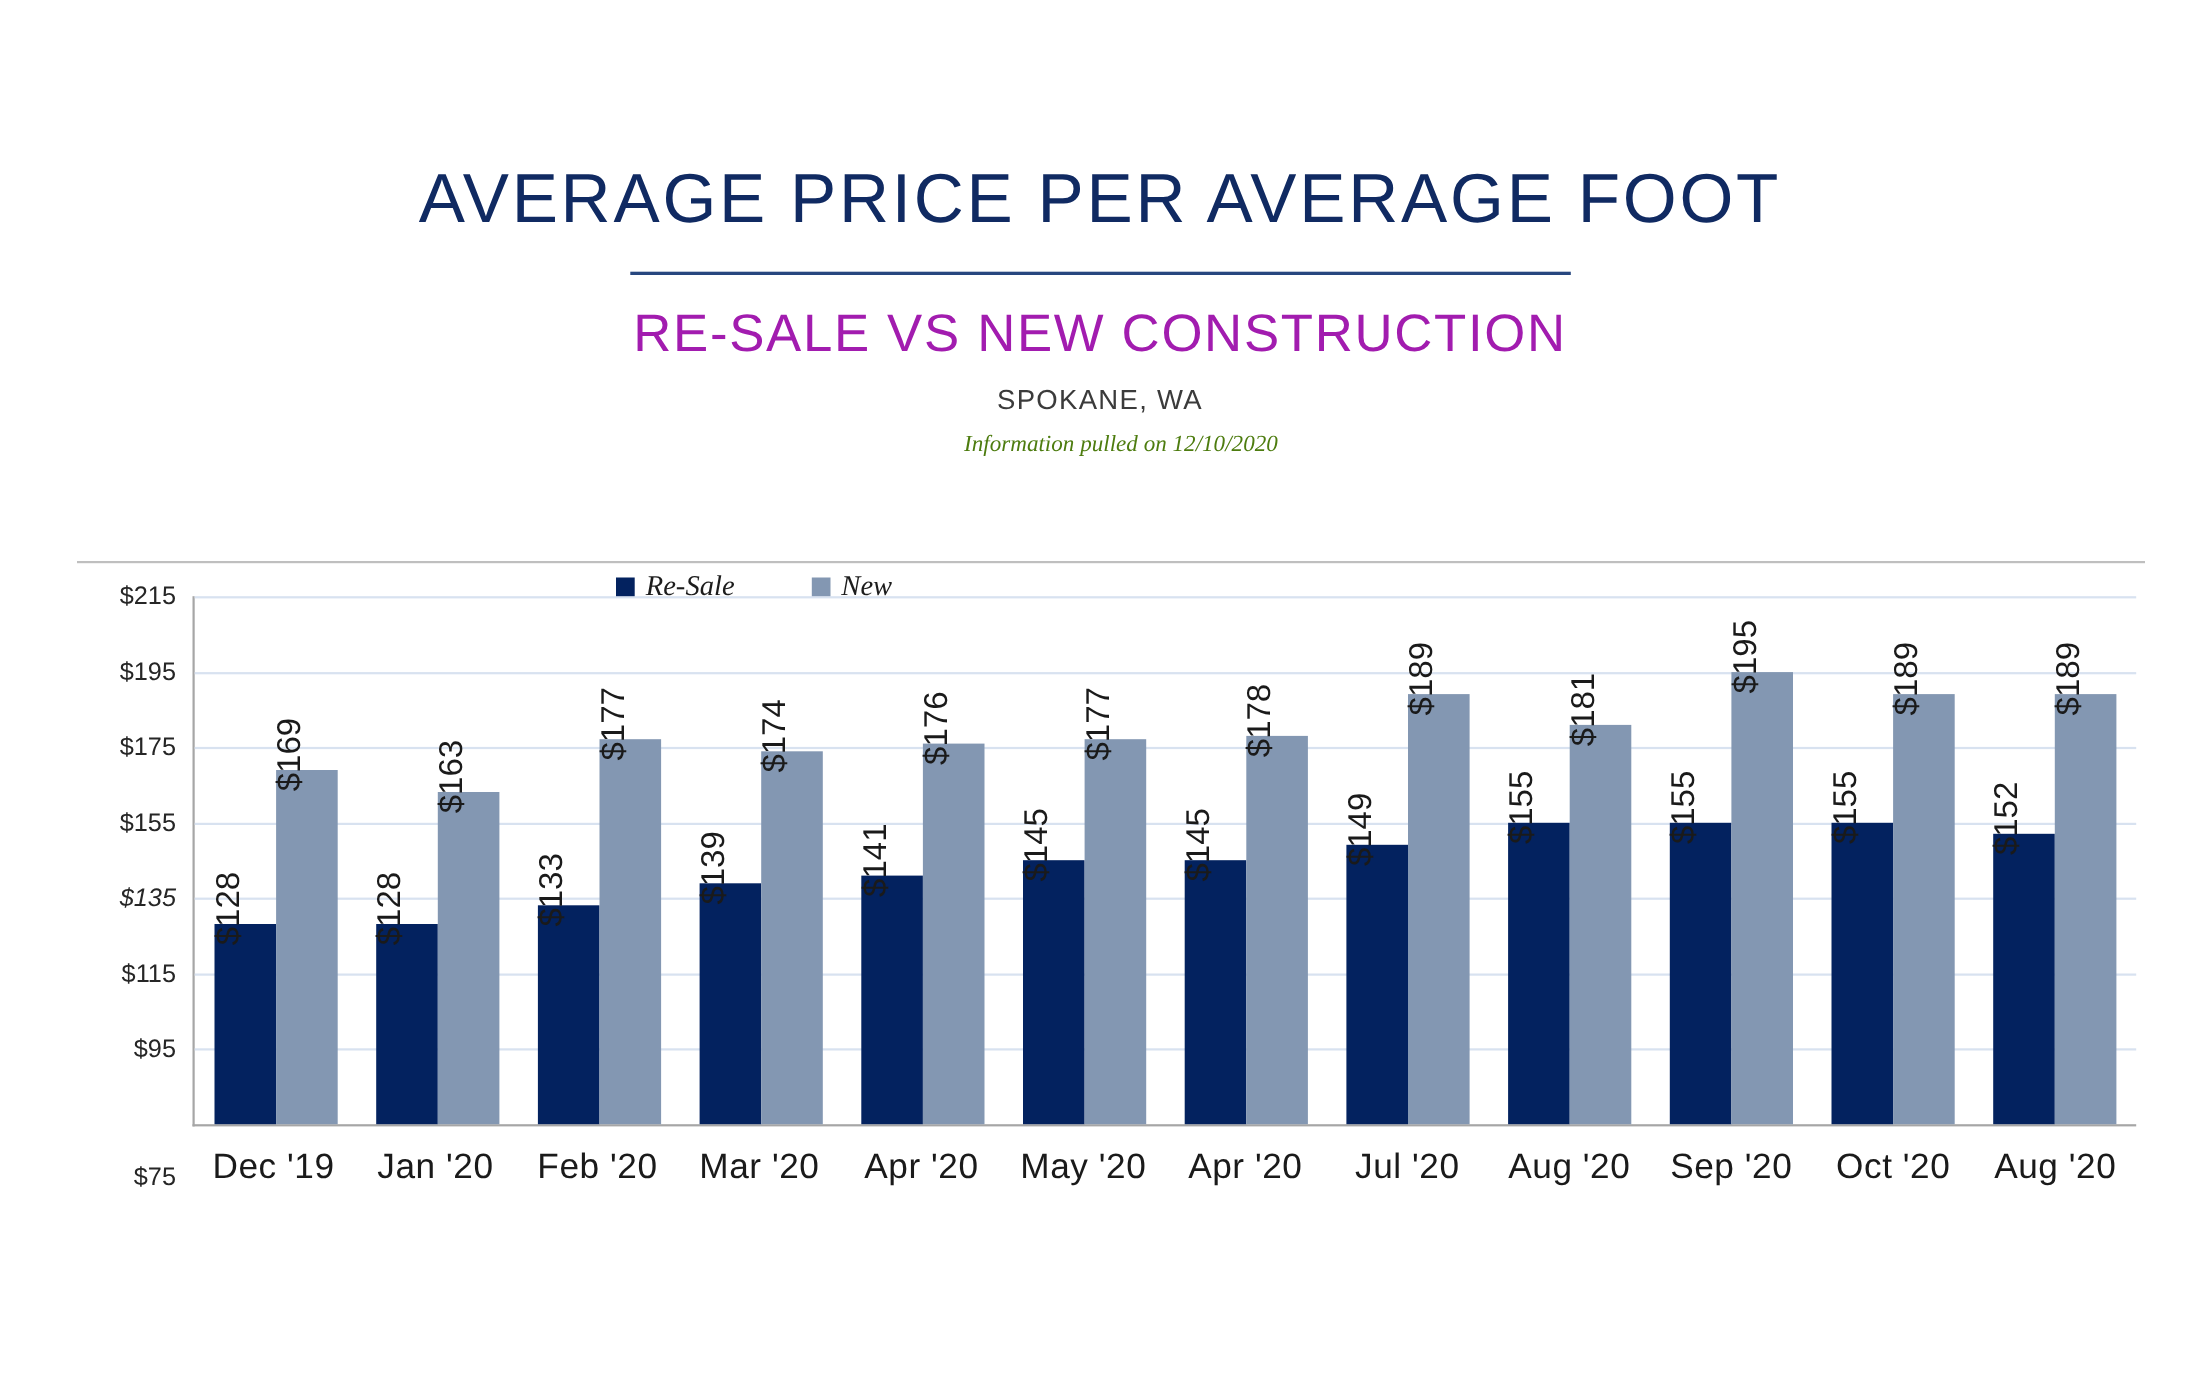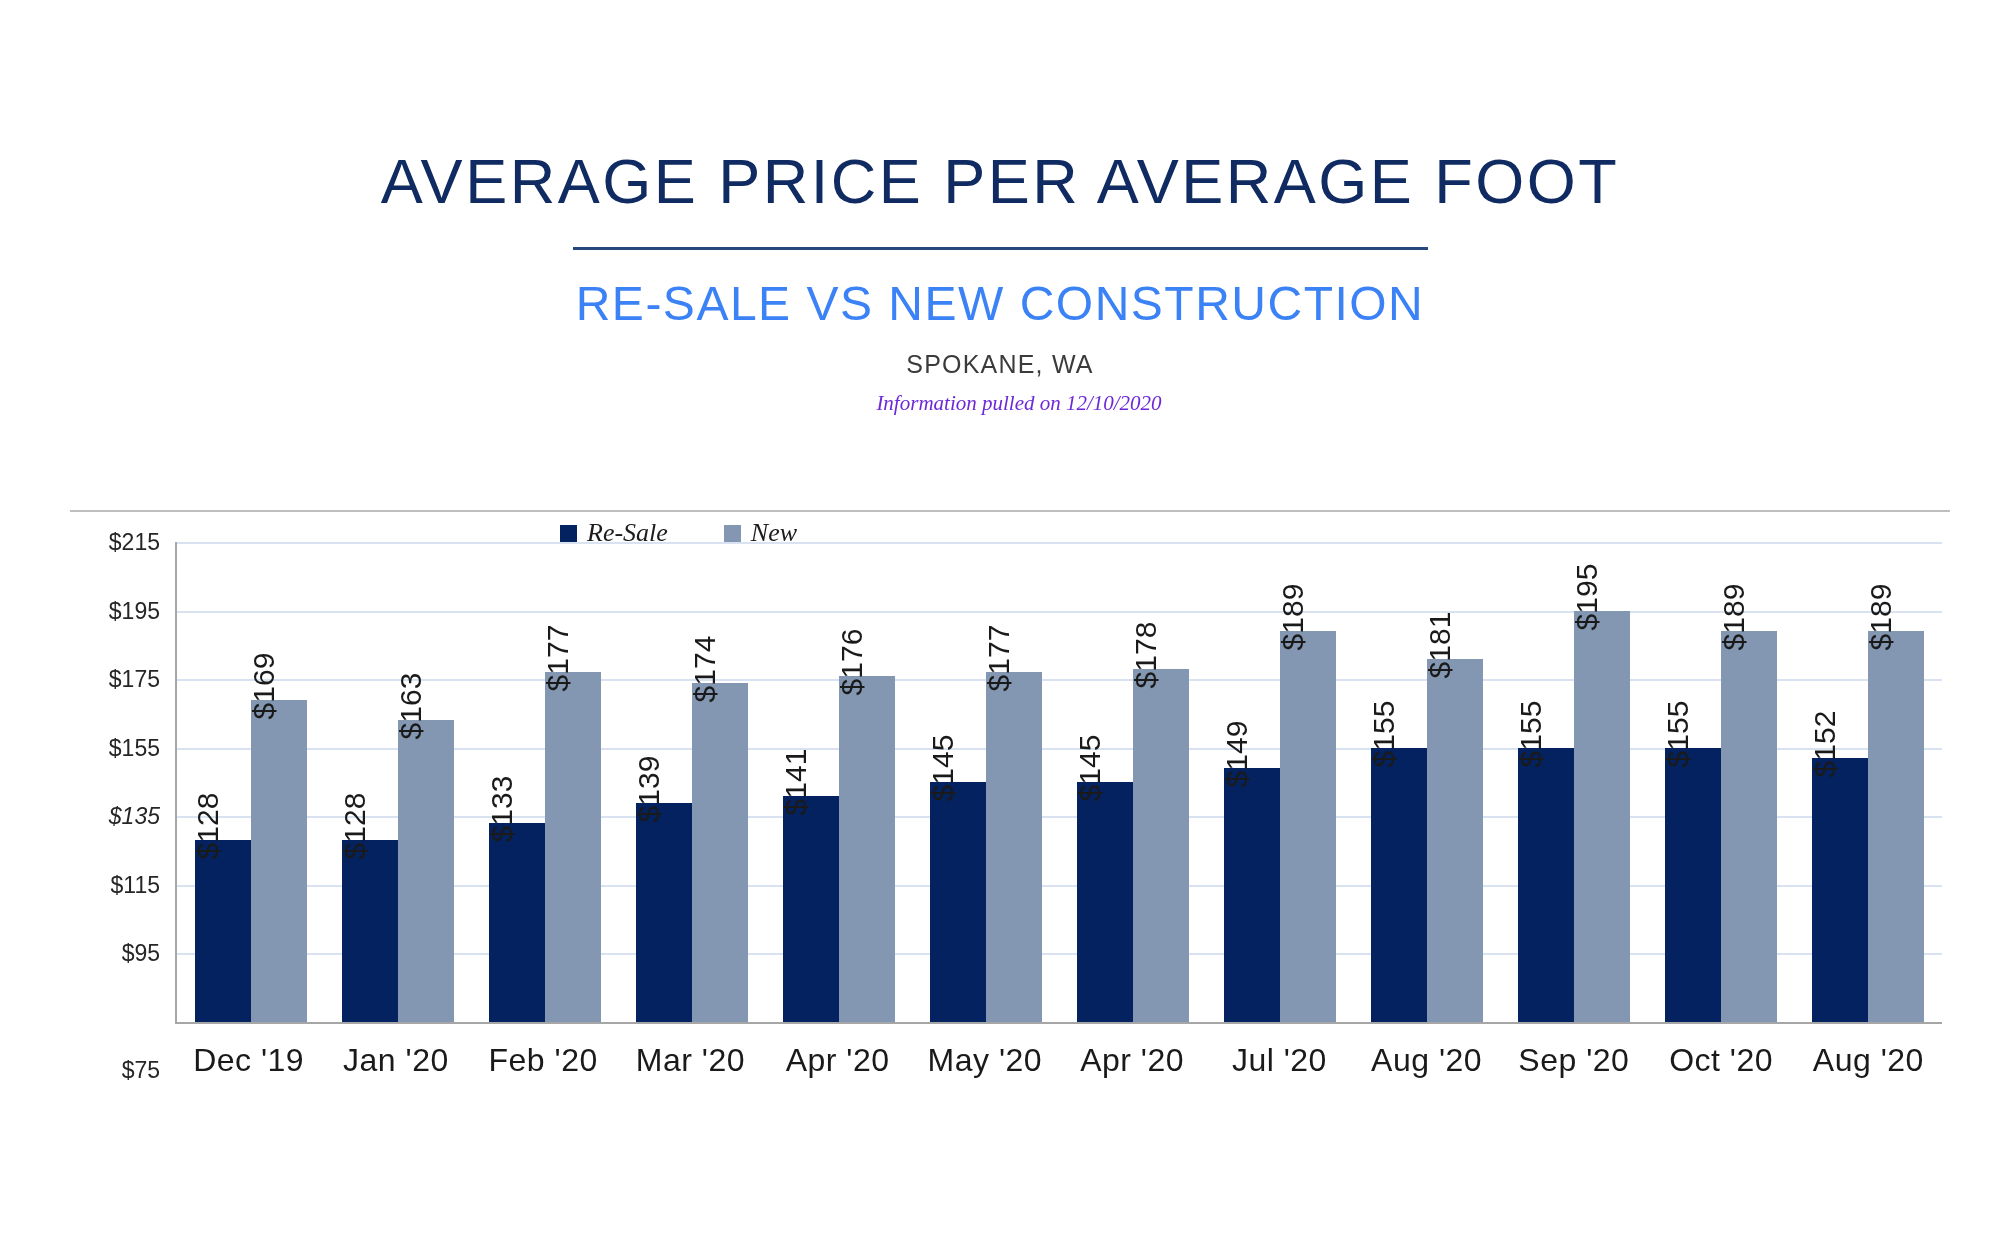--- a/index.html
+++ b/index.html
@@ -32,38 +32,38 @@
     height:0;
     margin:34px auto 0 auto;
     border-top:3px solid #27477f;
   }
   .subtitle{
     margin-top:30px;
     font-family:"Liberation Sans", sans-serif;
     font-size:48px;
     letter-spacing:1.5px;
     font-weight:400;
-    color:#3b82f6;
+    color:#a21caf;
     line-height:1;
     white-space:nowrap;
   }
   .location{
     margin-top:24px;
     font-family:"Liberation Sans", sans-serif;
     font-size:25px;
     letter-spacing:1.2px;
     color:#3b3b3b;
     line-height:1;
   }
   .pulled{
     margin-top:16px;
     font-family:"Liberation Serif", serif;
     font-style:italic;
     font-size:21px;
-    color:#6d28d9;
+    color:#4d7c0f;
     line-height:1;
     padding-left:38px;
   }
 
   
   .chart-wrap{
     position:absolute;
     left:70px;
     top:510px;
     width:1880px;
@@ -71,21 +71,21 @@
     border-top:2px solid #bfbfbf;
     box-sizing:border-box;
   }
 
   .legend{
     position:absolute;
     left:490px;
     top:8px;
     display:flex;
     align-items:center;
-    gap:56px;
+    gap:70px;
     z-index:6;
   }
   .legend-item{display:flex;align-items:center;gap:10px;}
   .legend-swatch{width:17px;height:17px;display:block;}
   .legend-label{
     font-family:"Liberation Serif", serif;
     font-style:italic;
     font-size:26px;
     color:#1c1c1c;
     line-height:1;

